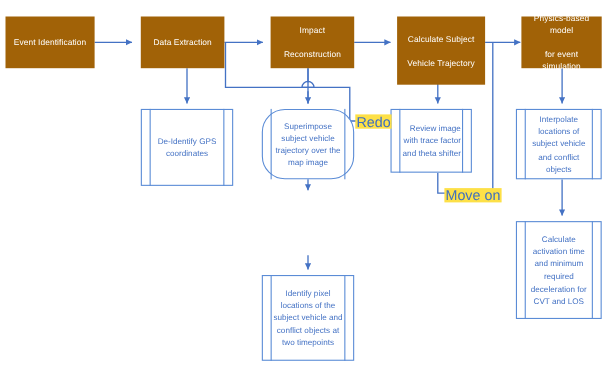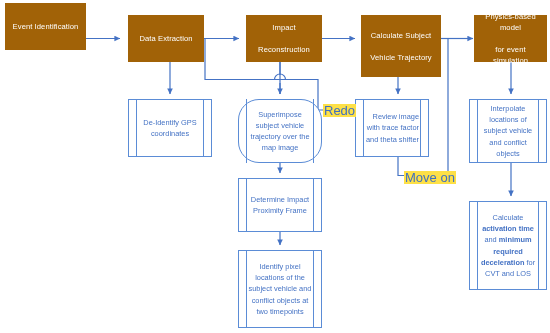--- a/index.html
+++ b/index.html
@@ -39,21 +39,21 @@
     text-align:center;
     display:flex;align-items:center;justify-content:center;
   }
   .sbox::before,.sbox::after{
     content:"";position:absolute;top:-1px;bottom:-1px;width:0;
     border-left:1px solid #5B8CD6;
   }
   .sbox::before{left:7px;}
   .sbox::after{right:7px;}
   .sbox .txt{position:relative;z-index:2;padding:0 9px;width:100%;box-sizing:border-box;}
-  .sbox b{font-weight:bold;}
+  .sbox b{font-weight:normal;}
 
   
   .elabel{
     position:absolute;
     font-size:13px;
     color:#3F6FBF;
     background:#fde047;
     padding:0 1px;
     white-space:nowrap;
     line-height:1;
@@ -97,21 +97,21 @@
       <line x1="511" y1="62" x2="511" y2="94" marker-end="url(#ah)"></line>
 
       <line x1="511" y1="163" x2="511" y2="196" marker-end="url(#ah)"></line>
 
       <line x1="280" y1="163" x2="280" y2="173" marker-end="url(#ah)"></line>
 
       <line x1="280" y1="232" x2="280" y2="245" marker-end="url(#ah)"></line>
     </g>
   </svg>
 
-  <div class="pbox" style="left:5px;top:3px;width:81px;height:47px;">
+  <div class="pbox" style="left:5px;top:15px;width:81px;height:47px;">
     <span>Event Identification</span>
   </div>
 
   <div class="pbox" style="left:128px;top:15px;width:76px;height:47px;">
     <span>Data Extraction</span>
   </div>
 
   <div class="pbox" style="left:246px;top:15px;width:76px;height:47px;">
     <span>
       <span>Impact</span><br>
@@ -126,39 +126,36 @@
     </span>
   </div>
 
   <div class="pbox" style="left:474px;top:15px;width:73px;height:47px;">
     <span>
       <span>Physics-based model</span><br>
       <span>for event simulation</span>
     </span>
   </div>
 
-  <div class="sbox" style="left:128px;top:99px;width:84px;height:58px;">
+  <div class="sbox" style="left:128px;top:99px;width:84px;height:70px;">
     <span class="txt">De-Identify GPS coordinates</span>
   </div>
 
   <div class="sbox" style="left:238px;top:99px;width:84px;height:64px;border-radius:21px;">
     <span class="txt">Superimpose subject vehicle trajectory over the map image</span>
   </div>
 
   <div class="sbox" style="left:355px;top:99px;width:74px;height:58px;text-align:right;">
     <span class="txt">Review image with trace factor and theta shifter</span>
   </div>
 
   <div class="sbox" style="left:469px;top:99px;width:78px;height:64px;">
     <span class="txt">Interpolate locations of subject vehicle and conflict objects</span>
   </div>
 
-  <div class="sbox" style="left:238px;top:178px;width:84px;height:54px;">
-    <span class="txt">Determine Impact Proximity Frame</span>
-  </div>
 
   <div class="sbox" style="left:238px;top:250px;width:84px;height:78px;">
     <span class="txt">Identify pixel locations of the subject vehicle and conflict objects at two timepoints</span>
   </div>
 
   <div class="sbox" style="left:469px;top:201px;width:78px;height:89px;">
     <span class="txt" id="rich-calc"><span>Calculate </span><b>activation time</b><span> and </span><b>minimum required deceleration</b><span> for CVT and LOS</span></span>
   </div>
 
   <div class="elabel" style="left:323px;top:104px;">

